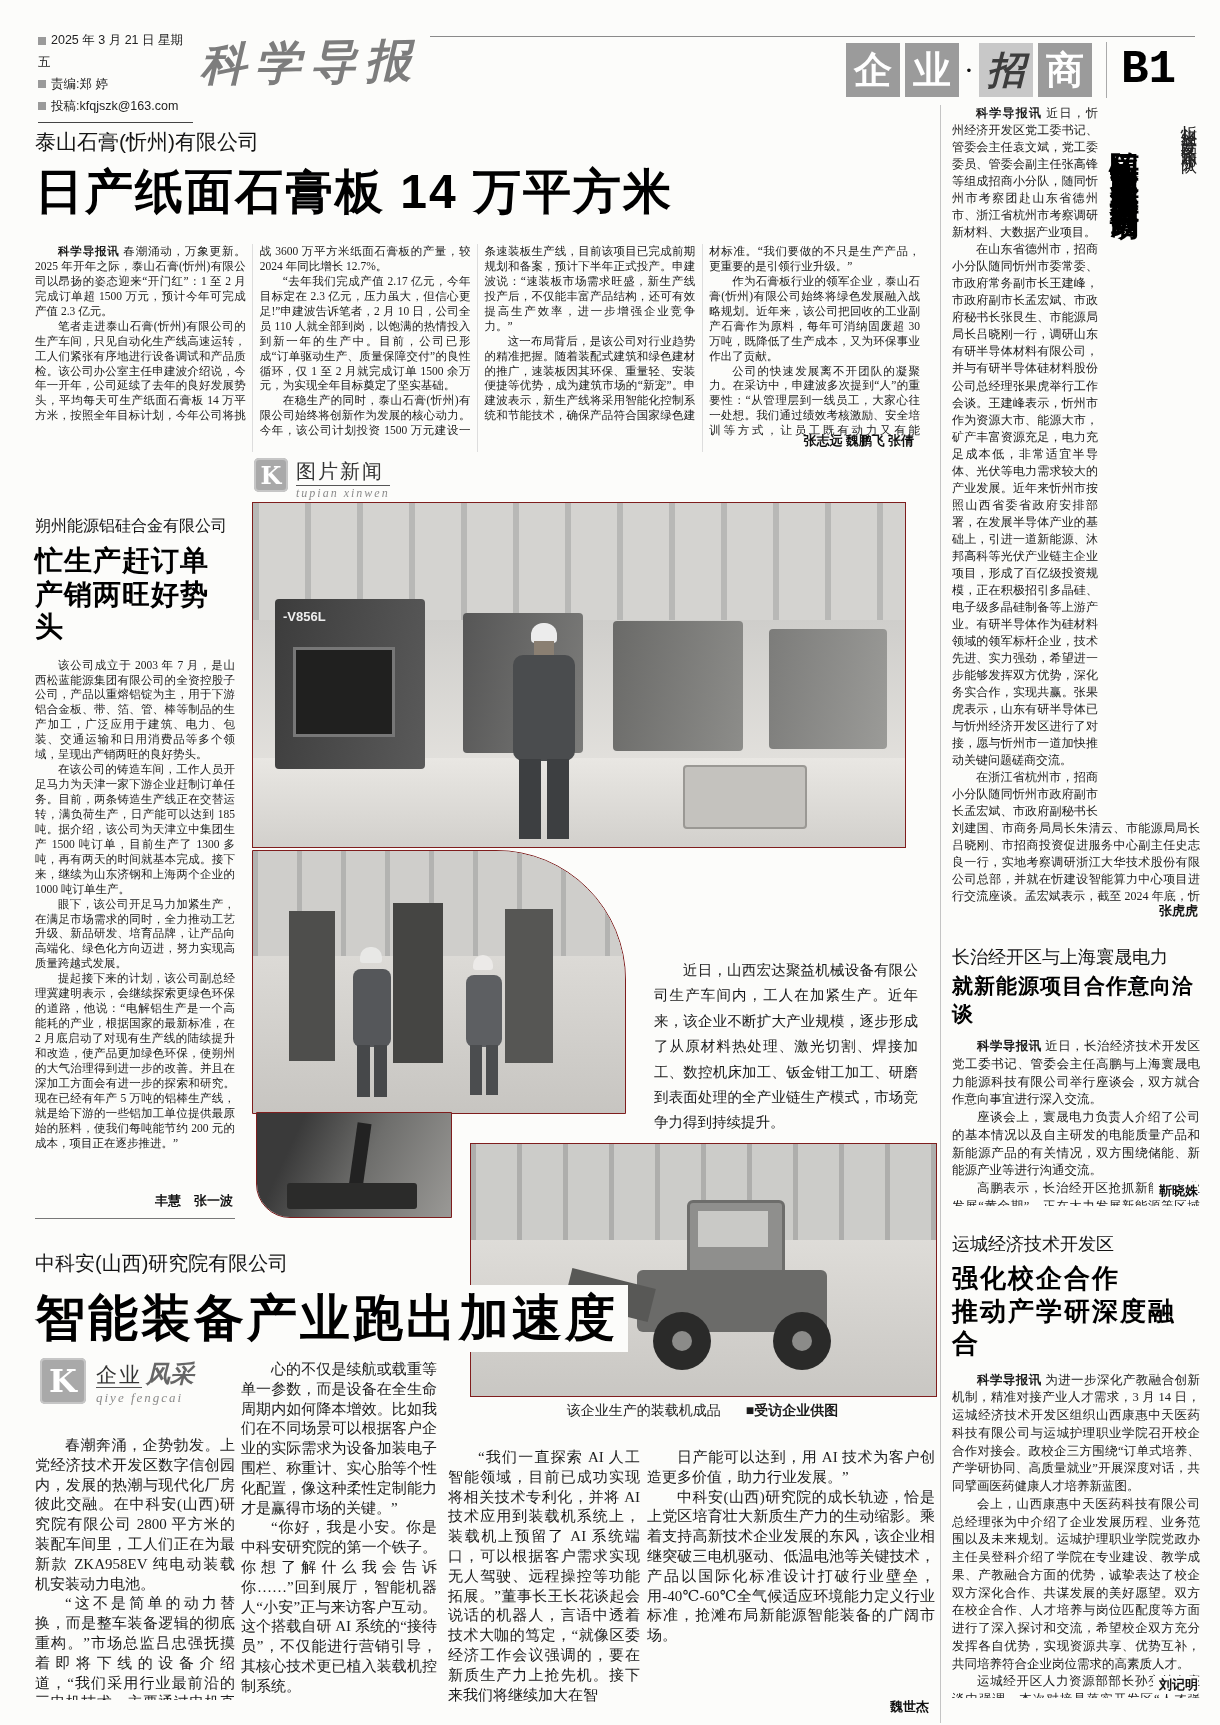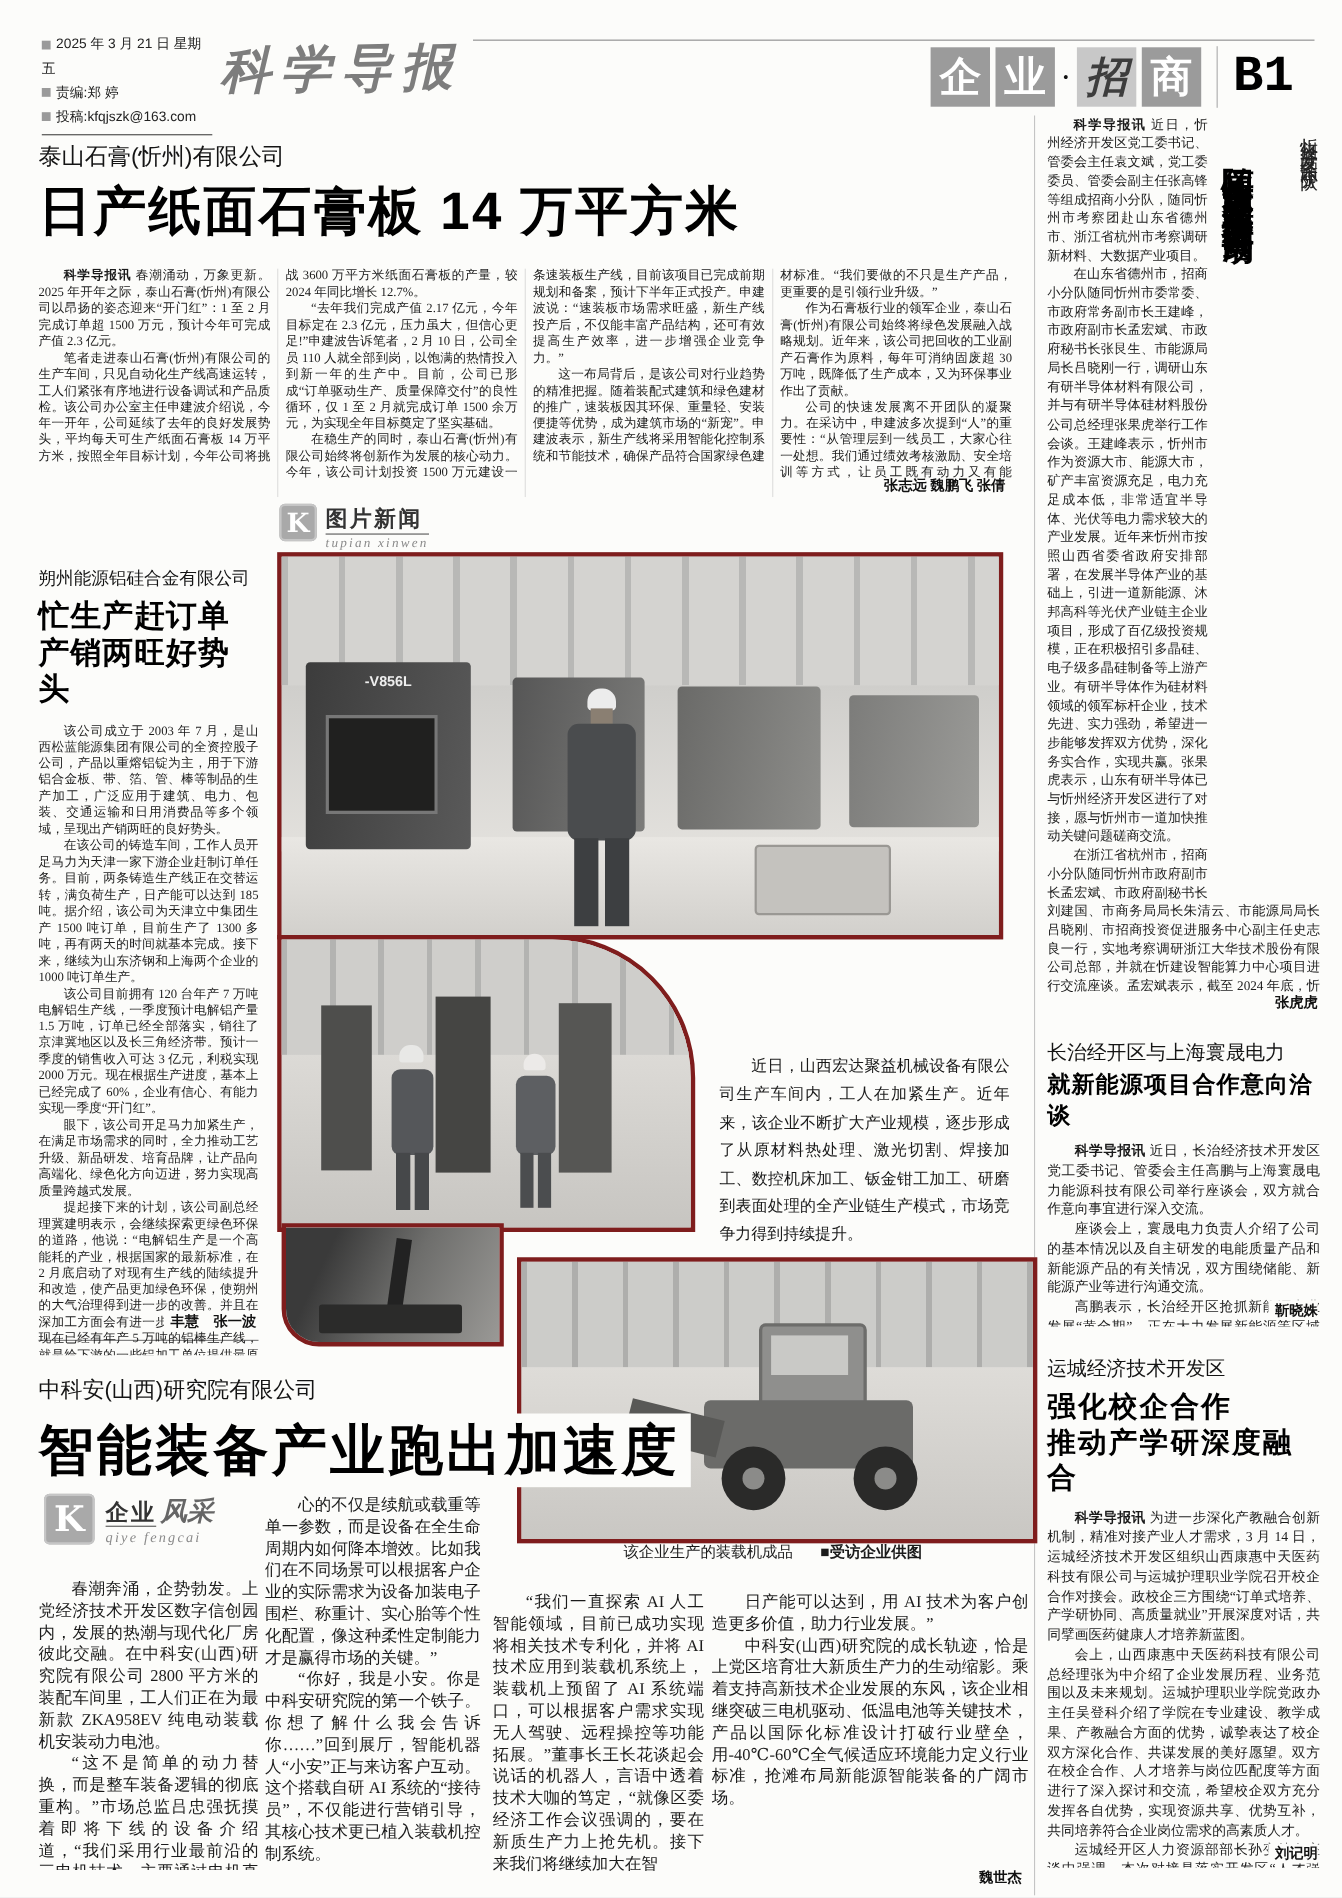--- a/index.html
+++ b/index.html
@@ -29,24 +29,24 @@
   .main-headline{margin:4px 0 0 0;font-family:"Liberation Sans","DejaVu Sans",sans-serif;
                  font-weight:900;font-size:48px;letter-spacing:2px;color:#000;}
   .cols4{column-count:4;column-gap:14px;column-rule:1px solid #ddd;height:208px;overflow:hidden;
          font-size:11.5px;line-height:1.3;}
   
   .left-headline{margin:2px 0;font-size:28px;font-weight:900;letter-spacing:1px;line-height:1.15;color:#000;}
   .left-body{font-size:11.5px;line-height:1.3;overflow:hidden;}
   
   .klogo{background:#a9a9a9;color:#fff;display:flex;align-items:center;justify-content:center;
          font-weight:bold;font-family:"DejaVu Serif",serif;border-radius:5px;box-shadow:inset 0 0 0 2px #c6c6c6;}
-  .badgetitle{font-weight:bold;letter-spacing:2px;border-bottom:1.5px solid #555;color:#333;}
+  .badgetitle{font-weight:normal;letter-spacing:2px;border-bottom:1.5px solid #555;color:#333;}
   .badgesub{font-style:italic;color:#8a8a8a;font-size:12px;letter-spacing:2px;}
   
-  .photo{position:absolute;border:4px solid #7f1d1d;overflow:hidden;background:#d8d8d6;text-align:center;}
+  .photo{position:absolute;border:1px solid #7f1d1d;overflow:hidden;background:#d8d8d6;}
   .caption{font-size:14.5px;line-height:1.75;text-align:justify;text-indent:2em;color:#191919;}
   
   .rt-body{font-size:12px;line-height:1.42;text-align:justify;overflow:hidden;}
   .rt-body p{margin:0;text-indent:2em;}
   .vfloat{float:right;width:94px;height:712px;position:relative;margin-left:8px;}
   .vheadline{position:absolute;left:2px;top:24px;height:690px;writing-mode:vertical-rl;
              font-family:"Liberation Sans","DejaVu Sans",sans-serif;font-weight:900;font-size:29px;
              letter-spacing:3px;color:#000;line-height:1.1;}
   .vkicker{position:absolute;right:0;top:8px;height:300px;writing-mode:vertical-rl;
            font-family:"Liberation Sans","DejaVu Sans",sans-serif;font-size:16px;letter-spacing:3px;color:#222;}
@@ -101,21 +101,20 @@
     <div class="abs byline" style="right:6px;bottom:0;">张志远 魏鹏飞 张倩</div>
   </section>
 
   <section class="abs" style="left:35px;top:456px;width:200px;height:762px;border-bottom:1px solid #777;">
     <div class="kicker" style="font-size:16px;margin-top:60px;">朔州能源铝硅合金有限公司</div>
     <div class="left-headline" style="margin-top:8px;">忙生产赶订单</div>
     <div class="left-headline">产销两旺好势头</div>
     <div class="left-body" style="margin-top:14px;height:574px;">
       <p class="para">该公司成立于 2003 年 7 月，是山西松蓝能源集团有限公司的全资控股子公司，产品以重熔铝锭为主，用于下游铝合金板、带、箔、管、棒等制品的生产加工，广泛应用于建筑、电力、包装、交通运输和日用消费品等多个领域，呈现出产销两旺的良好势头。</p>
       <p class="para">在该公司的铸造车间，工作人员开足马力为天津一家下游企业赶制订单任务。目前，两条铸造生产线正在交替运转，满负荷生产，日产能可以达到 185 吨。据介绍，该公司为天津立中集团生产 1500 吨订单，目前生产了 1300 多吨，再有两天的时间就基本完成。接下来，继续为山东济钢和上海两个企业的 1000 吨订单生产。</p>
-      <p class="para">该公司目前拥有 120 台年产 7 万吨电解铝生产线，一季度预计电解铝产量 1.5 万吨，订单已经全部落实，销往了京津冀地区以及长三角经济带。预计一季度的销售收入可达 3 亿元，利税实现 2000 万元。现在根据生产进度，基本上已经完成了 60%，企业有信心、有能力实现一季度“开门红”。</p>
       <p class="para">眼下，该公司开足马力加紧生产，在满足市场需求的同时，全力推动工艺升级、新品研发、培育品牌，让产品向高端化、绿色化方向迈进，努力实现高质量跨越式发展。</p>
       <p class="para">提起接下来的计划，该公司副总经理冀建明表示，会继续探索更绿色环保的道路，他说：“电解铝生产是一个高能耗的产业，根据国家的最新标准，在 2 月底启动了对现有生产线的陆续提升和改造，使产品更加绿色环保，使朔州的大气治理得到进一步的改善。并且在深加工方面会有进一步的探索和研究。现在已经有年产 5 万吨的铝棒生产线，就是给下游的一些铝加工单位提供最原始的胚料，使我们每吨能节约 200 元的成本，项目正在逐步推进。”</p>
     </div>
     <div class="abs byline" style="right:2px;bottom:8px;background:#fcfcfa;padding-left:6px;">丰慧　张一波</div>
   </section>
 
   <section class="abs" style="left:252px;top:458px;width:656px;height:760px;">
     <div class="abs" style="left:2px;top:0;display:flex;gap:8px;align-items:flex-start;">
       <div class="klogo" style="width:34px;height:34px;font-size:24px;">K</div>
       <div>

